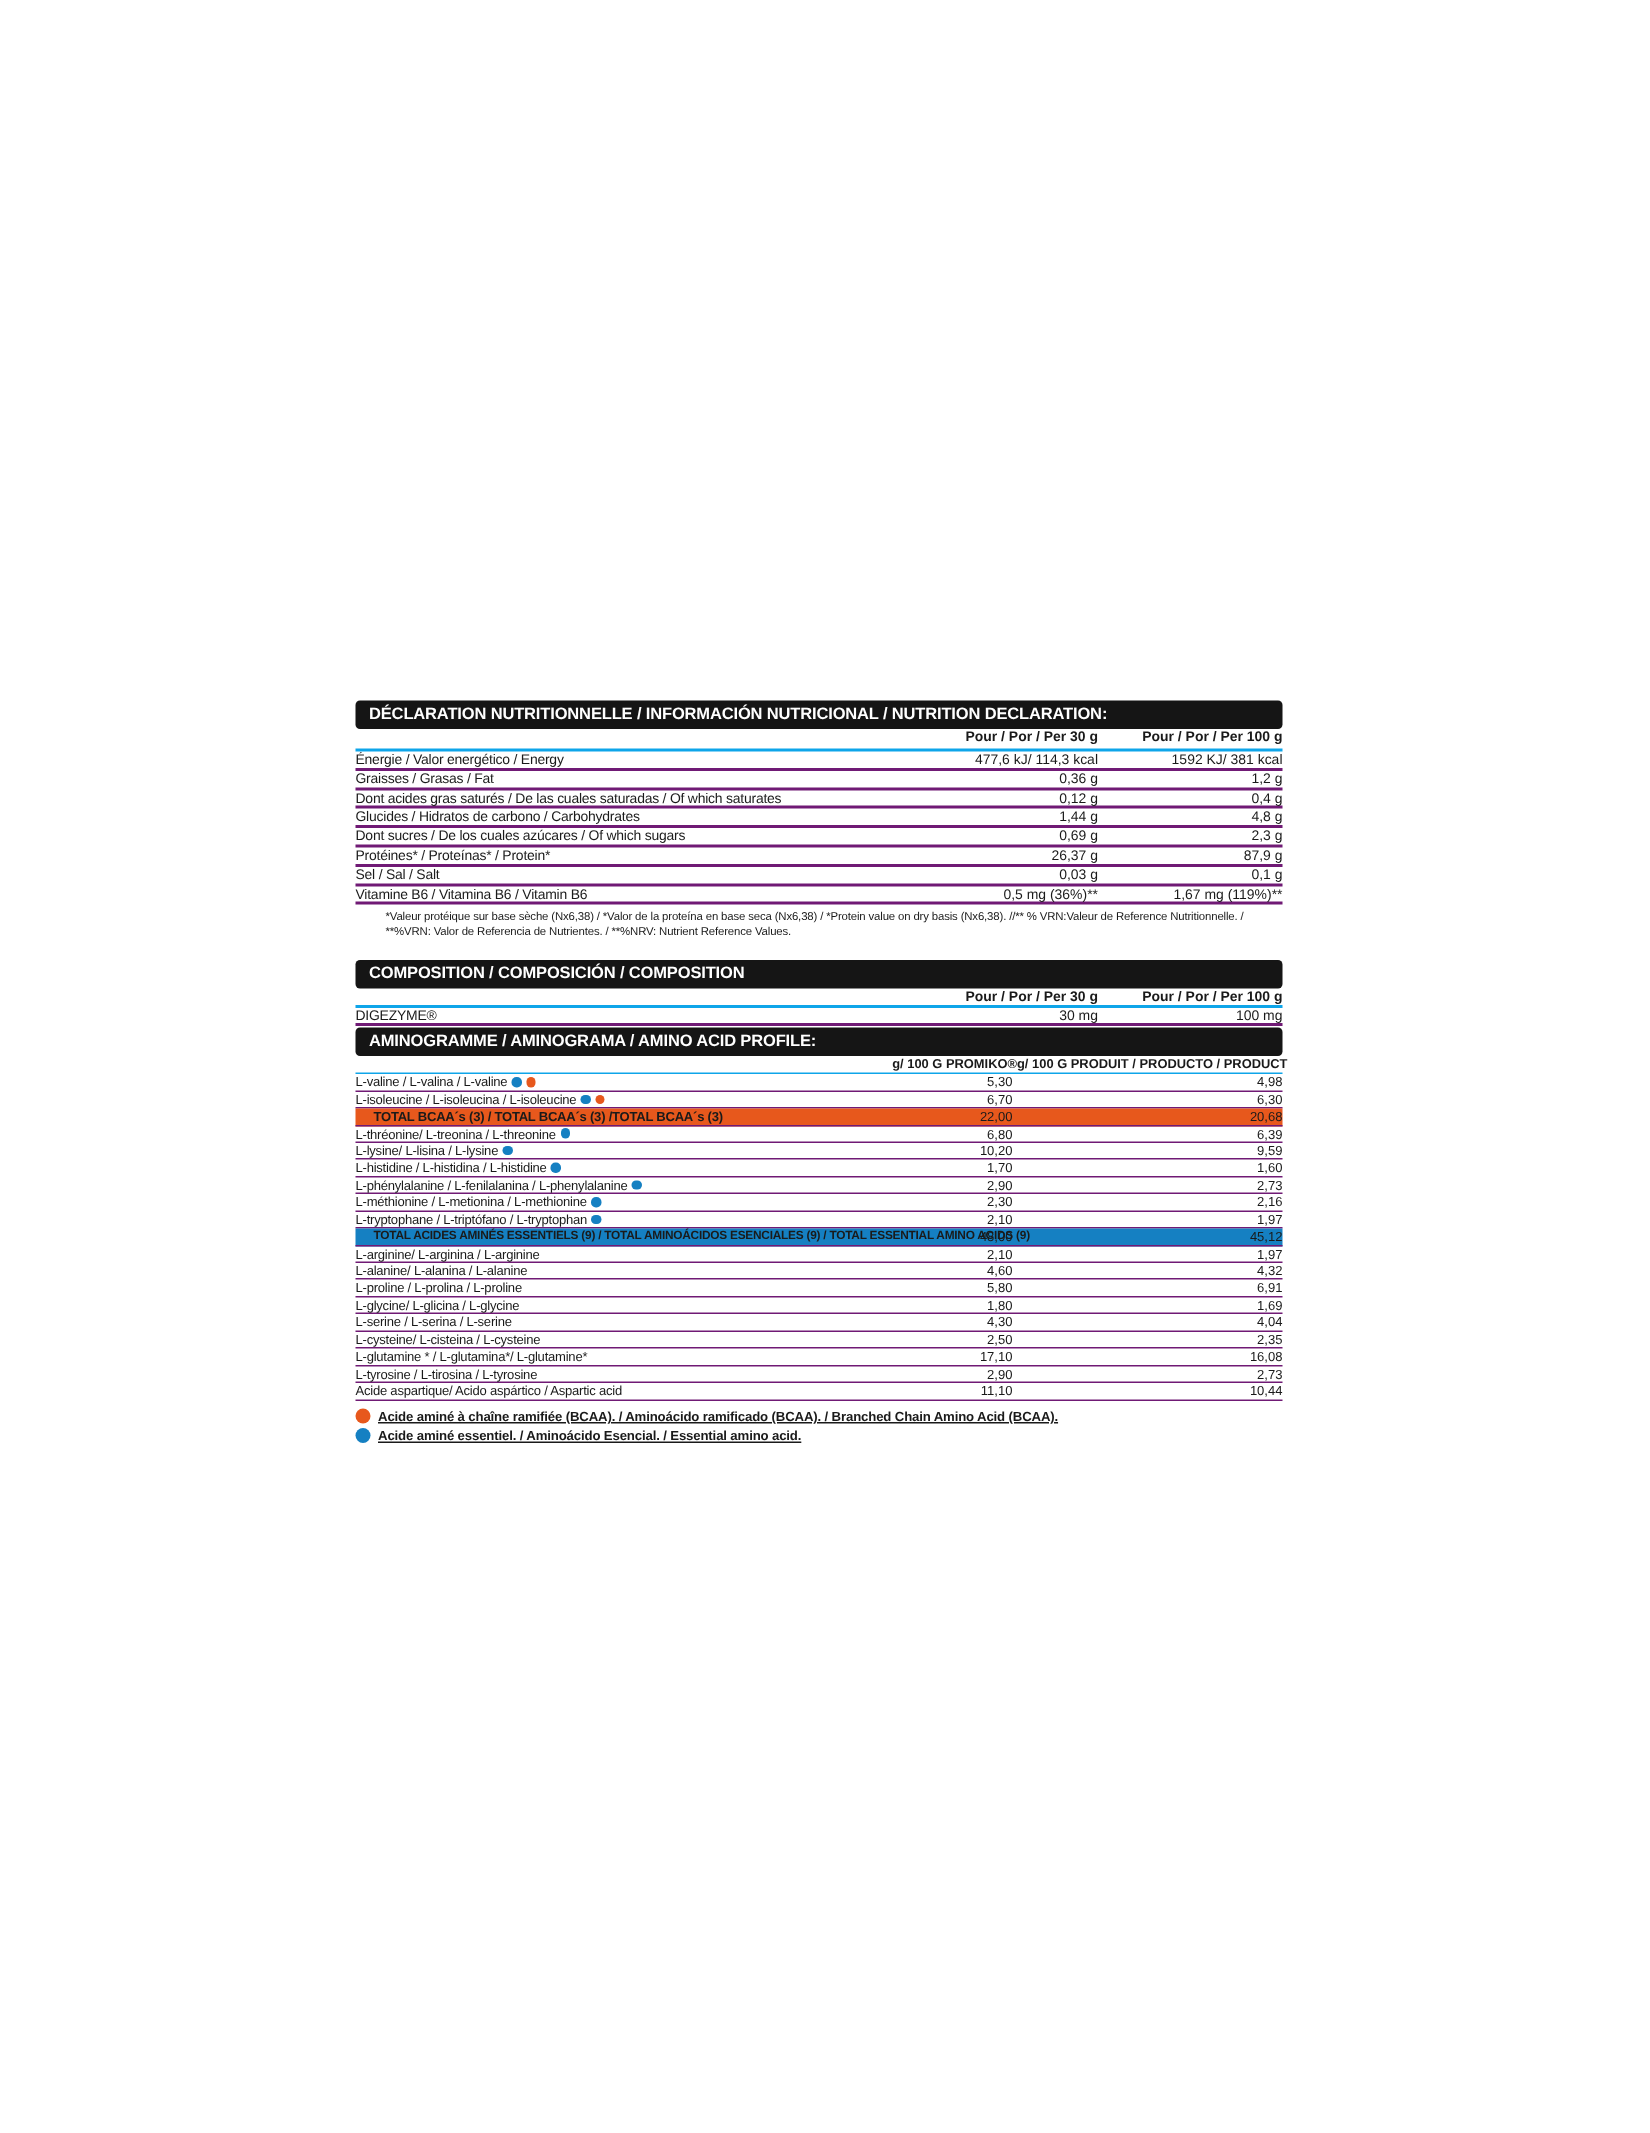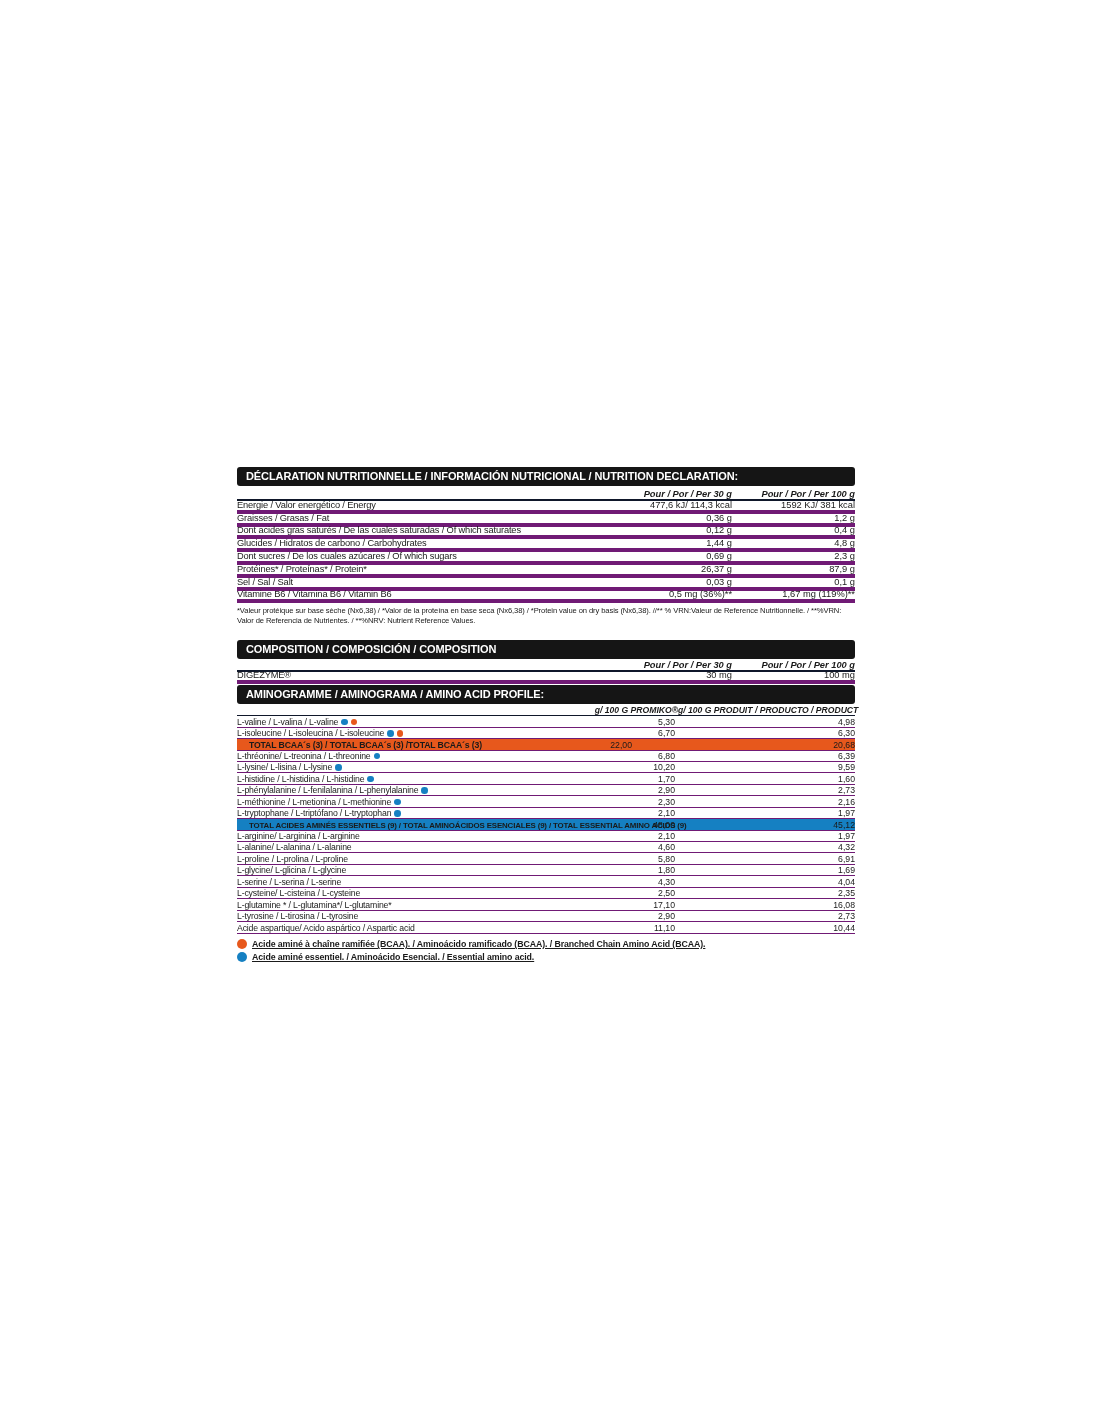--- a/index.html
+++ b/index.html
@@ -16,51 +16,50 @@
     line-height: 11px;
     height: 19px;
     padding: 4px 9px;
     border-radius: 3px;
     letter-spacing: -0.1px;
     white-space: nowrap;
   }
 
   .hdrband {
     display: flex;
-    align-items: flex-end;
+    align-items: flex-start;
     font-weight: 700;
-    border-bottom: 2px solid #0f172a;
-    font-style: italic;
+    border-bottom: 2px solid #0ea5e9;
   }
   .t1 .hdrband { height: 15px; font-size: 9.3px; }
   .t2 .hdrband { height: 13px; font-size: 9.3px; }
   .t3 .hdrband {
     height: 12px; font-size: 8.6px;
     border-bottom-width: 1.4px;
     justify-content: flex-end;
   }
   .t3 .hdrband .h1 { text-align: right; white-space: nowrap; }
   .t3 .hdrband .h2 { width: 177px; text-align: right; white-space: nowrap; }
 
   .trow {
     display: flex;
-    align-items: flex-end;
-    border-bottom: 4px solid #701a75;
+    align-items: flex-start;
+    border-bottom: 2px solid #701a75;
   }
   .t1 .trow { height: 12.8px; font-size: 9.3px; }
   .t2 .trow { height: 12px; font-size: 9.3px; }
   .t3 .trow { height: 11.45px; font-size: 8.7px; border-bottom-width: 1.4px; }
 
   .cell-label { flex: 1; min-width: 0; white-space: nowrap; letter-spacing: -0.15px; }
   .c2 { width: 120px; text-align: right; white-space: nowrap; }
   .c3 { width: 123px; text-align: right; white-space: nowrap; }
   .t3 .c2 { width: 100px; }
   .t3 .c3 { width: 180px; }
 
-  .hl-orange { background: var(--orange, #e7581c); gap: 43px; }
+  .hl-orange { background: var(--orange, #e7581c); }
   .hl-blue   { background: var(--blue, #1580c2); }
   .hl-orange .cell-label, .hl-blue .cell-label { font-weight: 700; padding-left: 12px; }
   .hl-orange .cell-label { font-size: 8.7px; }
   .hl-blue .cell-label { font-size: 7.9px; }
 
   .dot {
     display: inline-block;
     width: 6.5px; height: 6.5px;
     border-radius: 50%;
     margin-left: 3px;
@@ -68,20 +67,21 @@
     position: relative; top: -0.5px;
   }
   .dot.blue { background: var(--blue, #1580c2); }
   .dot.orange { background: var(--orange, #e7581c); }
 
   .fnote {
     font-size: 7.6px;
     line-height: 9.4px;
     letter-spacing: -0.1px;
     margin-top: 3px;
+    margin-left: 20px;
   }
 
   .t2 .bar { margin-top: 15px; }
   .t3 .bar { margin-top: 1px; }
 
   .legend { margin-top: 4px; text-decoration: underline; }
   .legend-row {
     display: flex;
     align-items: center;
     gap: 5px;

